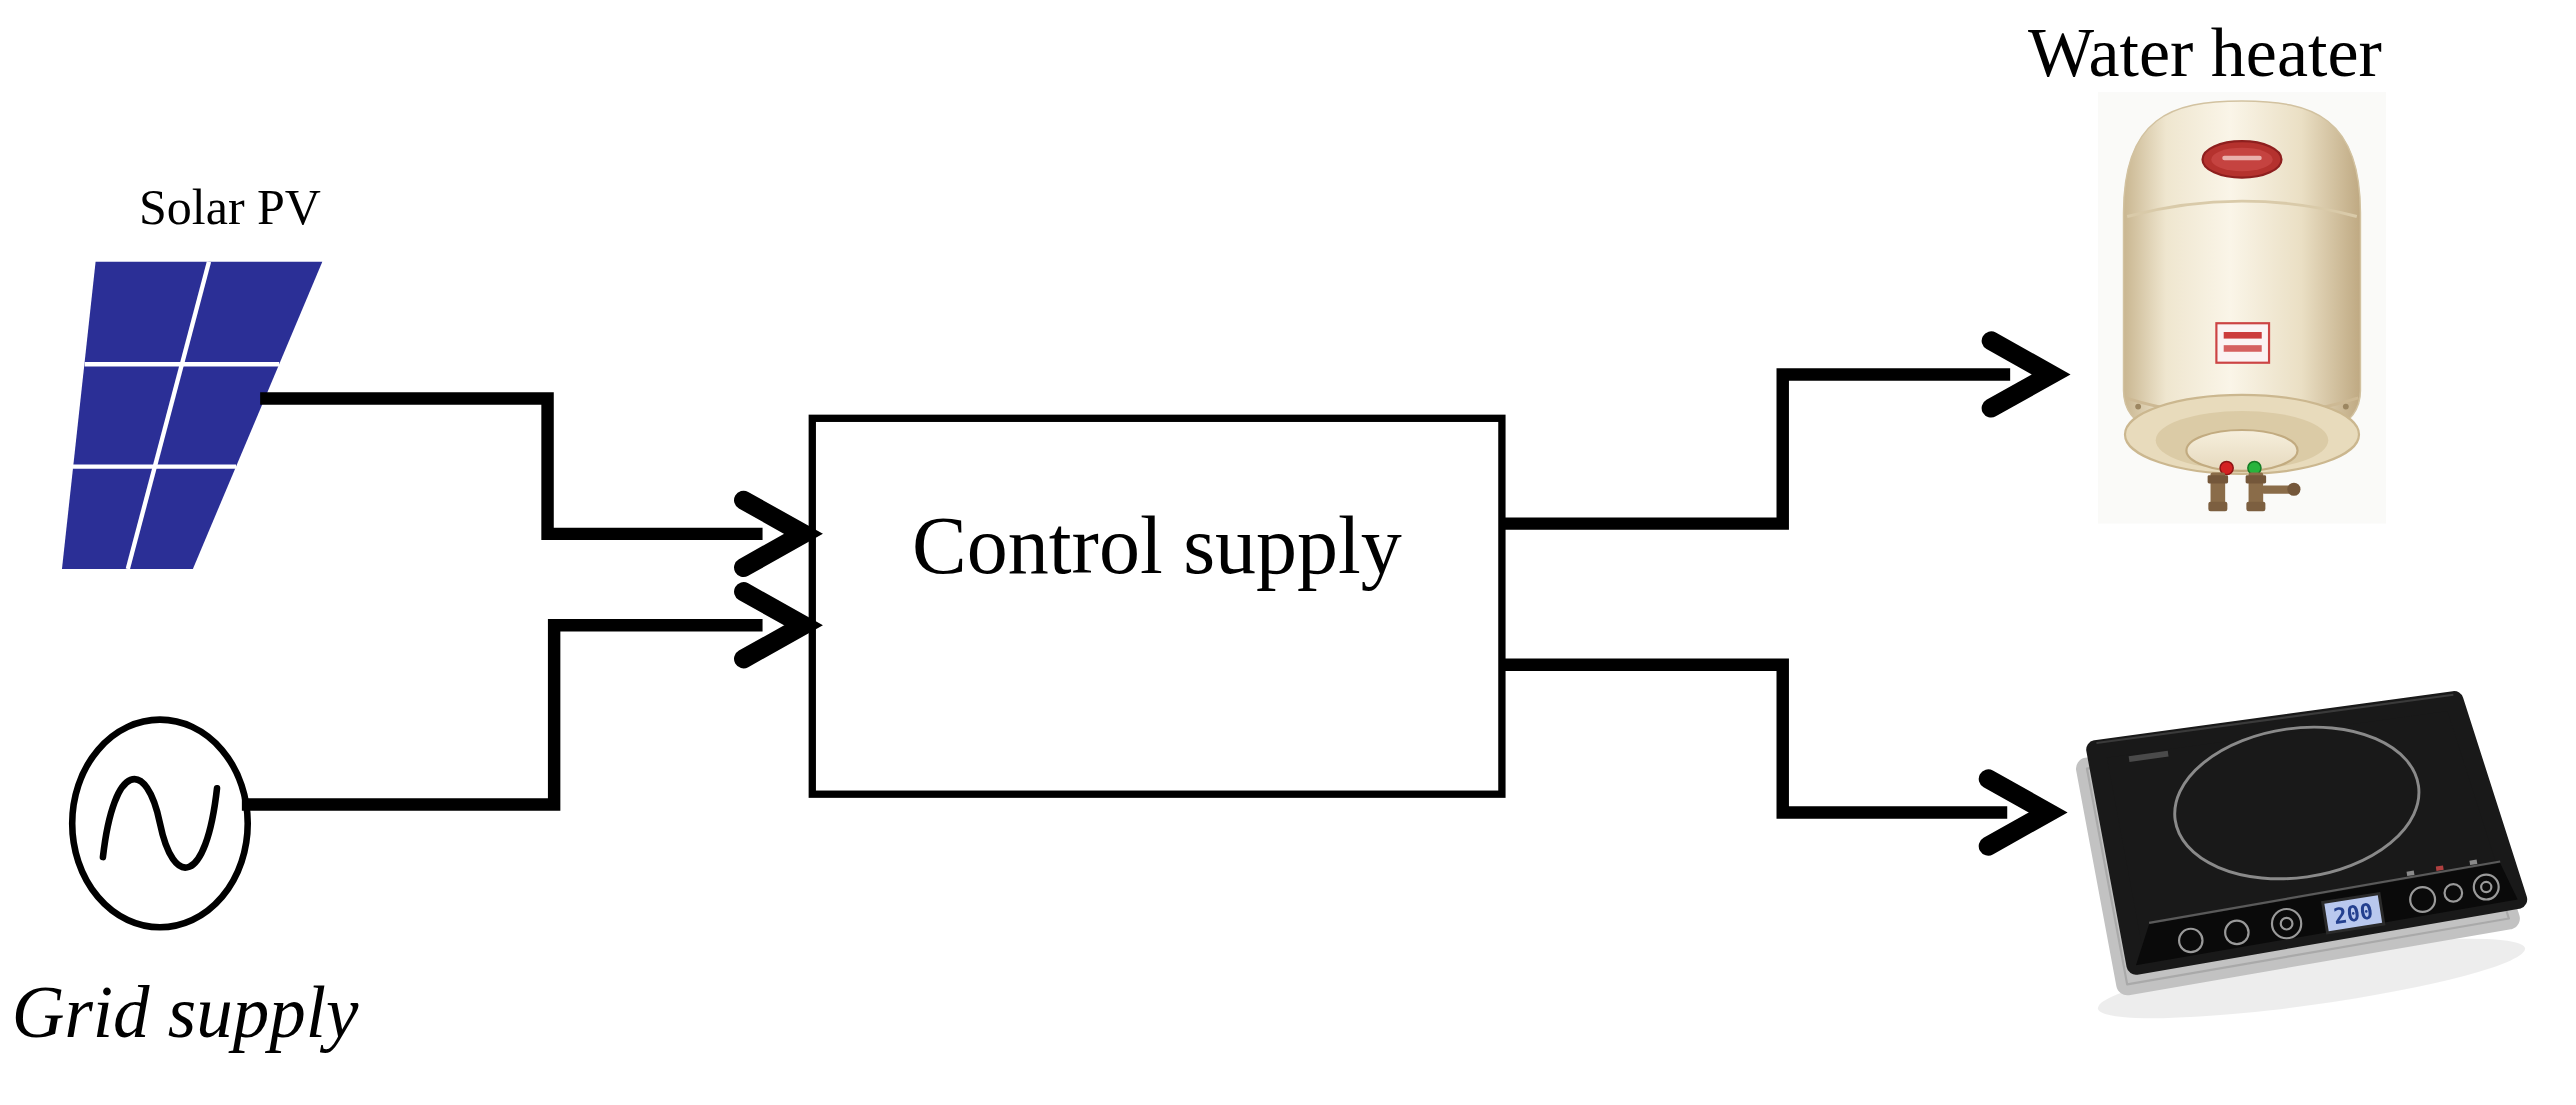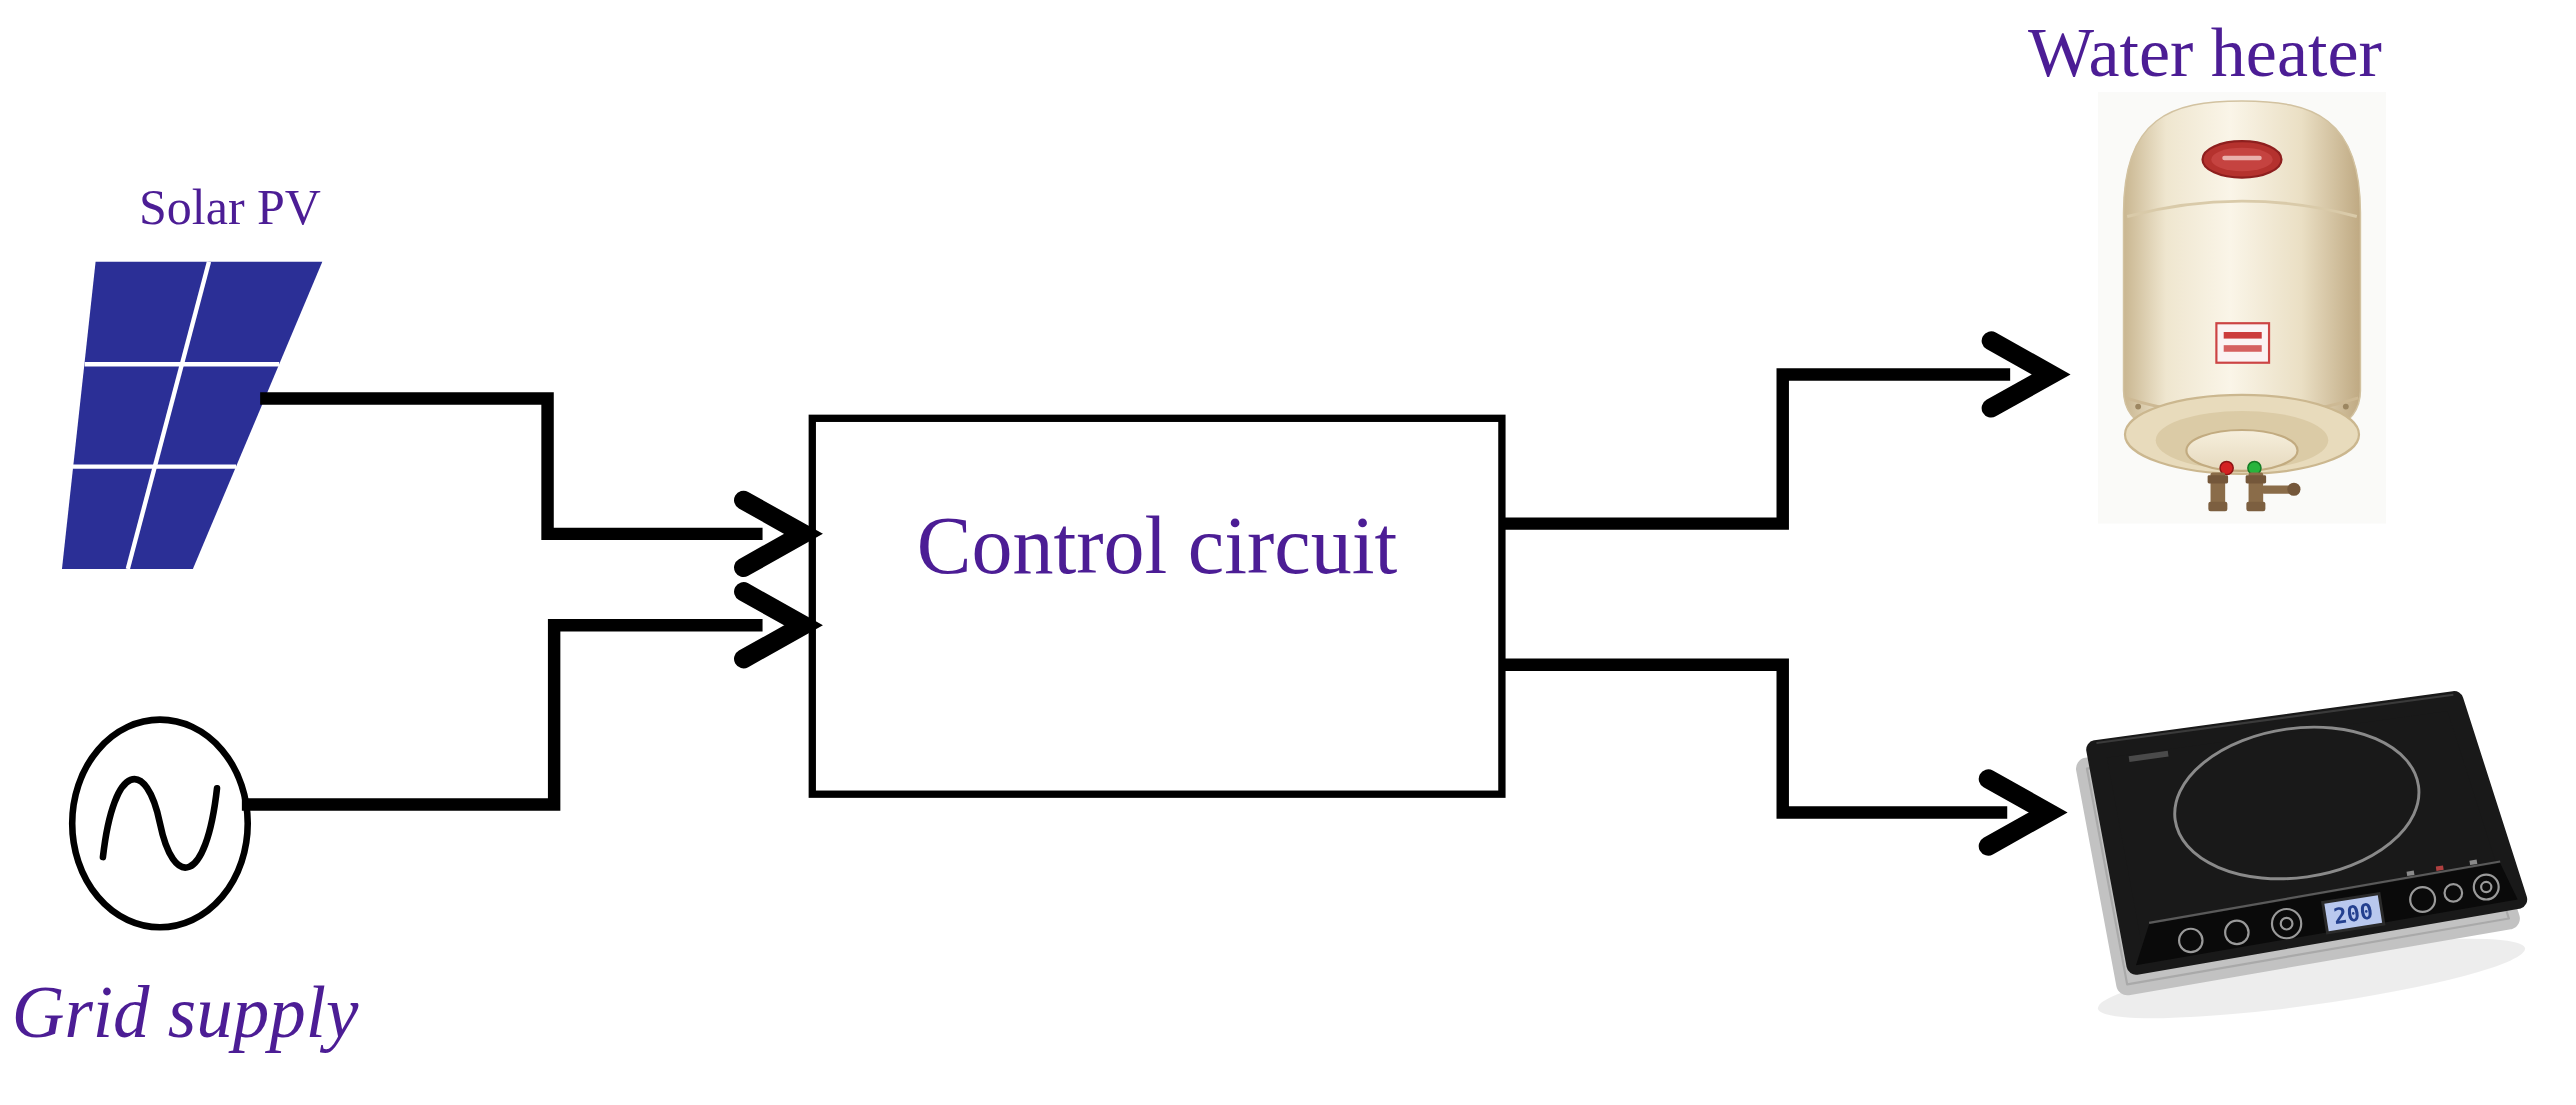--- a/index.html
+++ b/index.html
@@ -7,21 +7,21 @@
     position:relative;
     width:2576px;
     height:1105px;
     background:#ffffff;
     overflow:hidden;
     font-family:"Liberation Serif", serif;
   }
   .stage svg{position:absolute;left:0;top:0;}
   .label{
     position:absolute;
-    color:#4c1d95;
+    color:#000000;
     white-space:nowrap;
     line-height:1.25;
   }
   .label-solar{left:139px;top:176px;font-size:50px;}
   .label-grid{left:11.7px;top:967px;font-size:73px;font-style:italic;}
   .label-water{left:2028px;top:8.8px;font-size:70px;}
   .label-control{
     left:812px;top:495px;width:690px;
     font-size:82px;text-align:center;
   }
@@ -153,18 +153,18 @@
       <rect x="520" y="262" width="10" height="6" fill="#8a8a8a" transform="rotate(-9 520 262)"></rect>
       <rect x="560" y="255" width="10" height="6" fill="#b04040" transform="rotate(-9 560 255)"></rect>
       <rect x="606" y="247" width="10" height="6" fill="#8a8a8a" transform="rotate(-9 606 247)"></rect>
     </g>
   </svg>
 
   <div class="label label-solar">Solar PV</div>
 
   <div class="label label-grid">Grid supply</div>
 
-  <div class="label label-control">Control circuit</div>
+  <div class="label label-control">Control supply</div>
 
   <div class="label label-water">Water heater</div>
 
 </div>
 
 
 </body></html>

